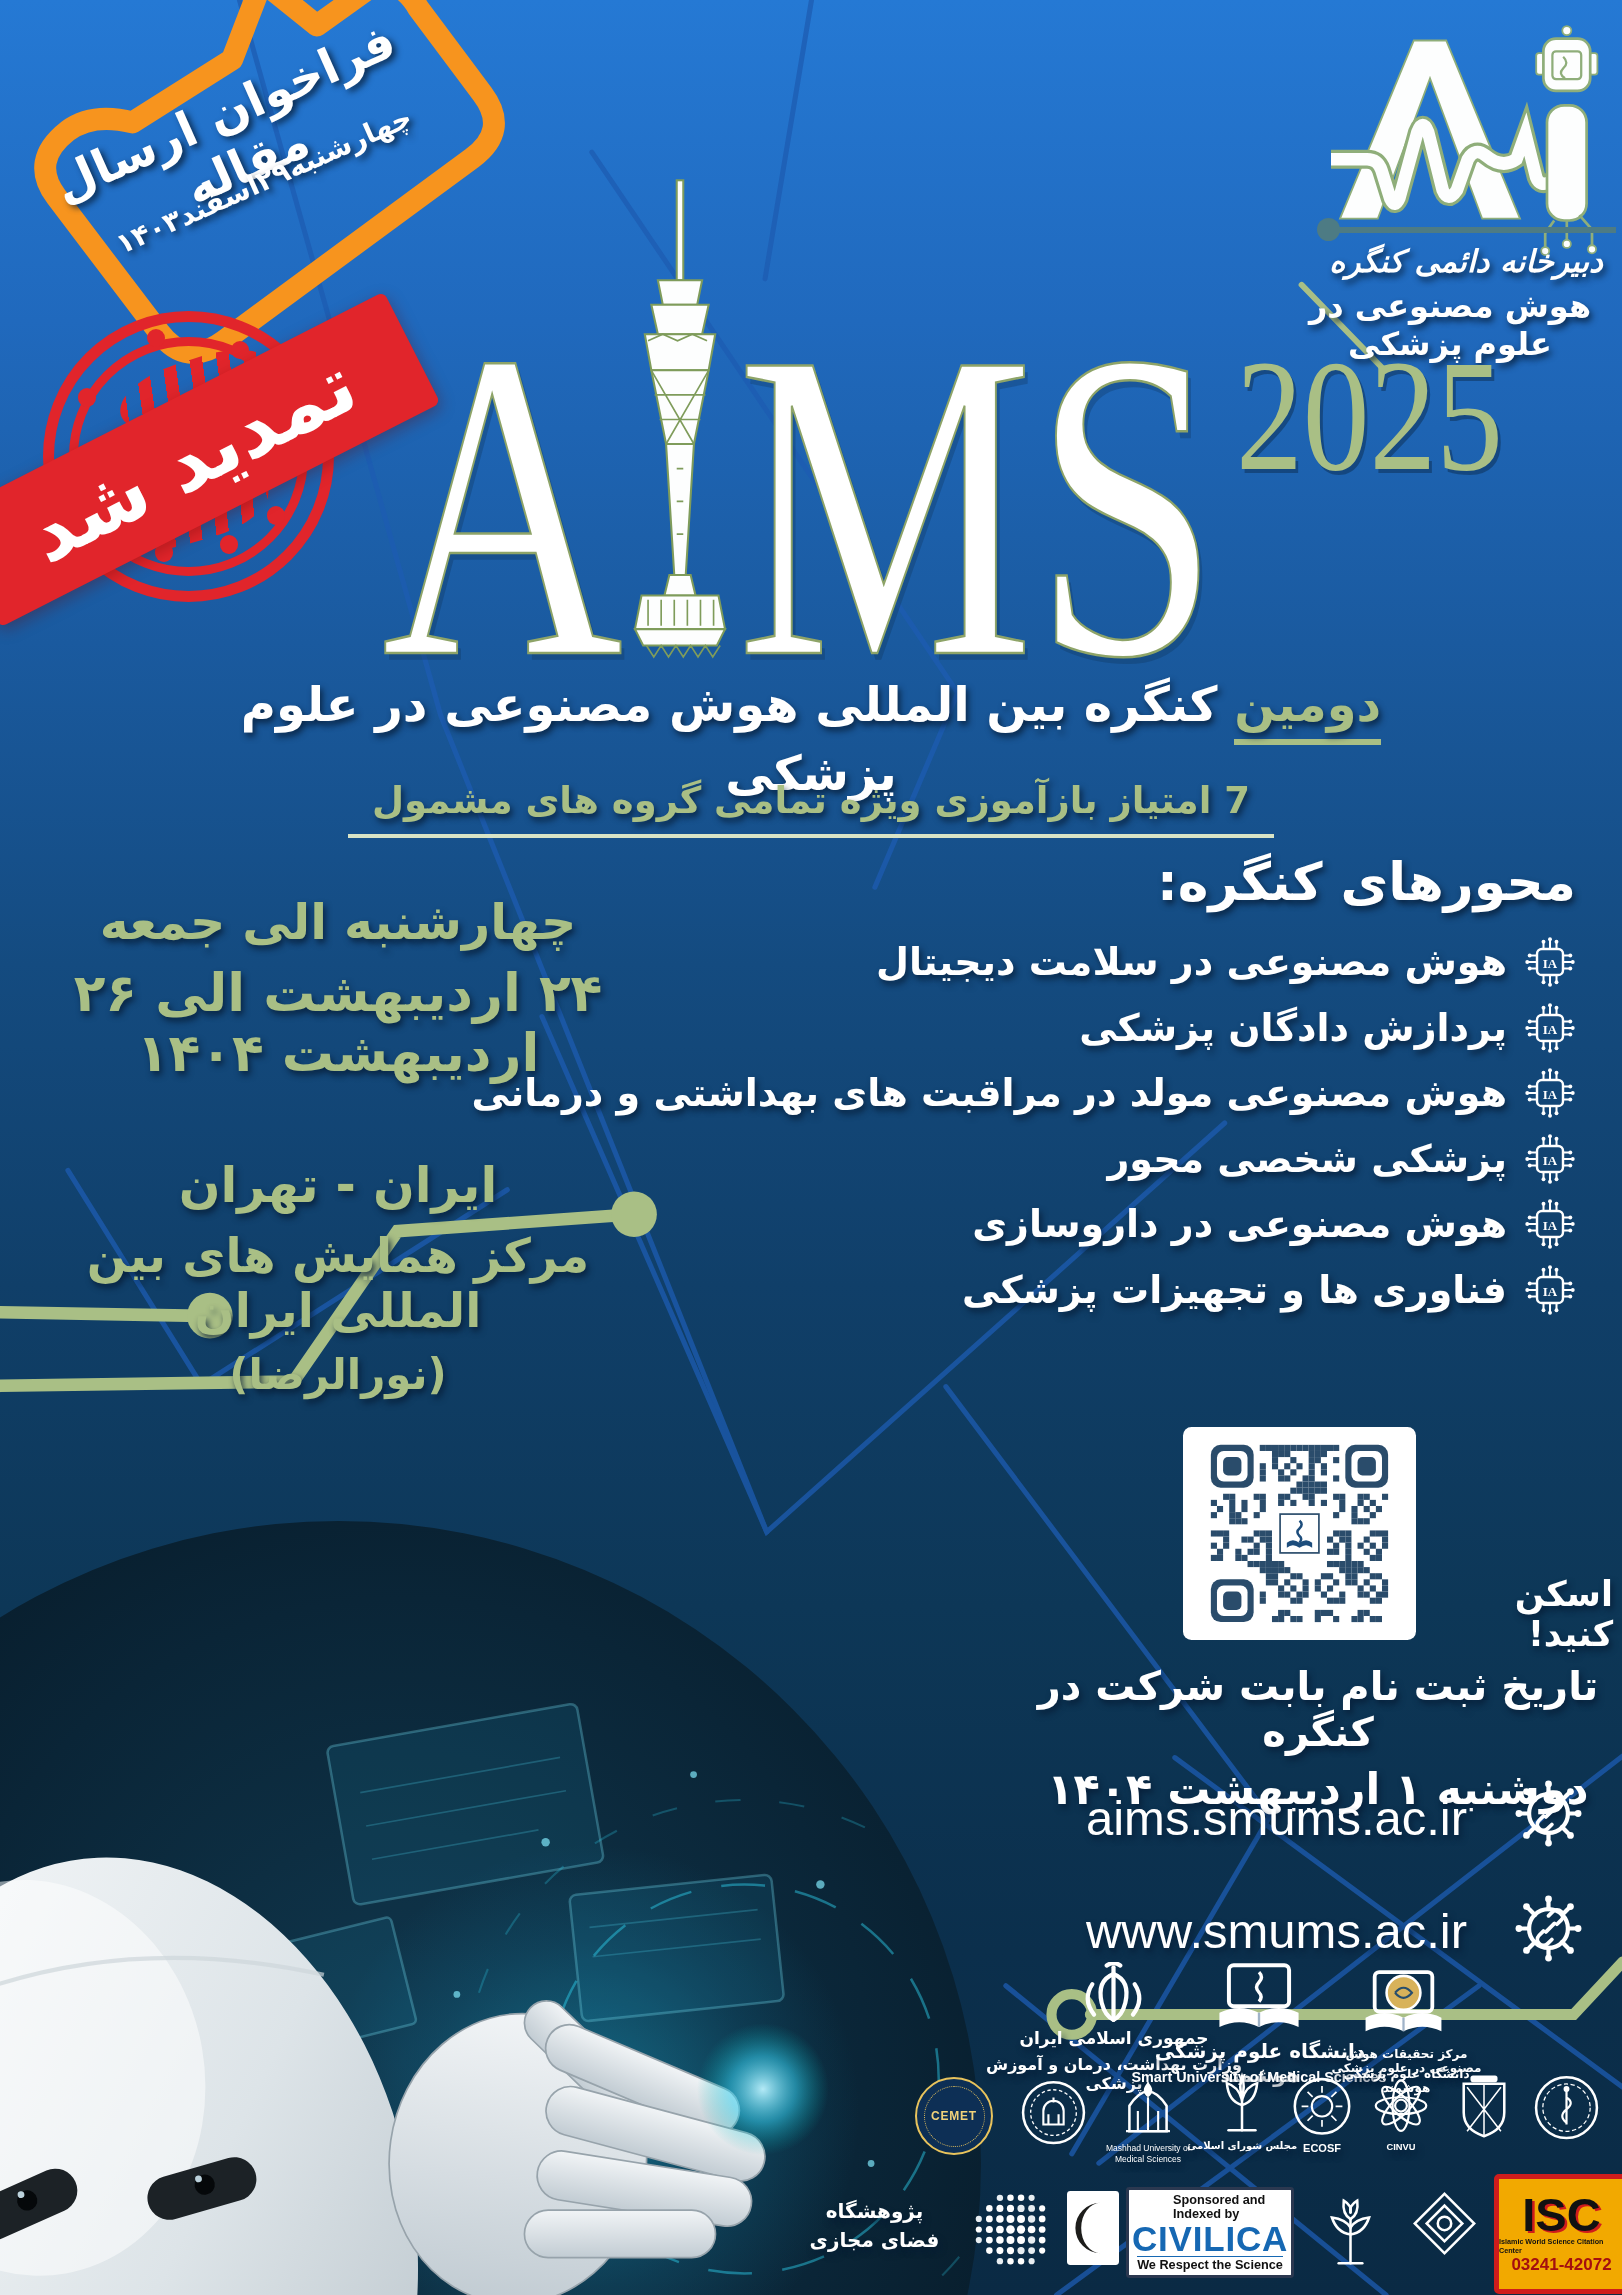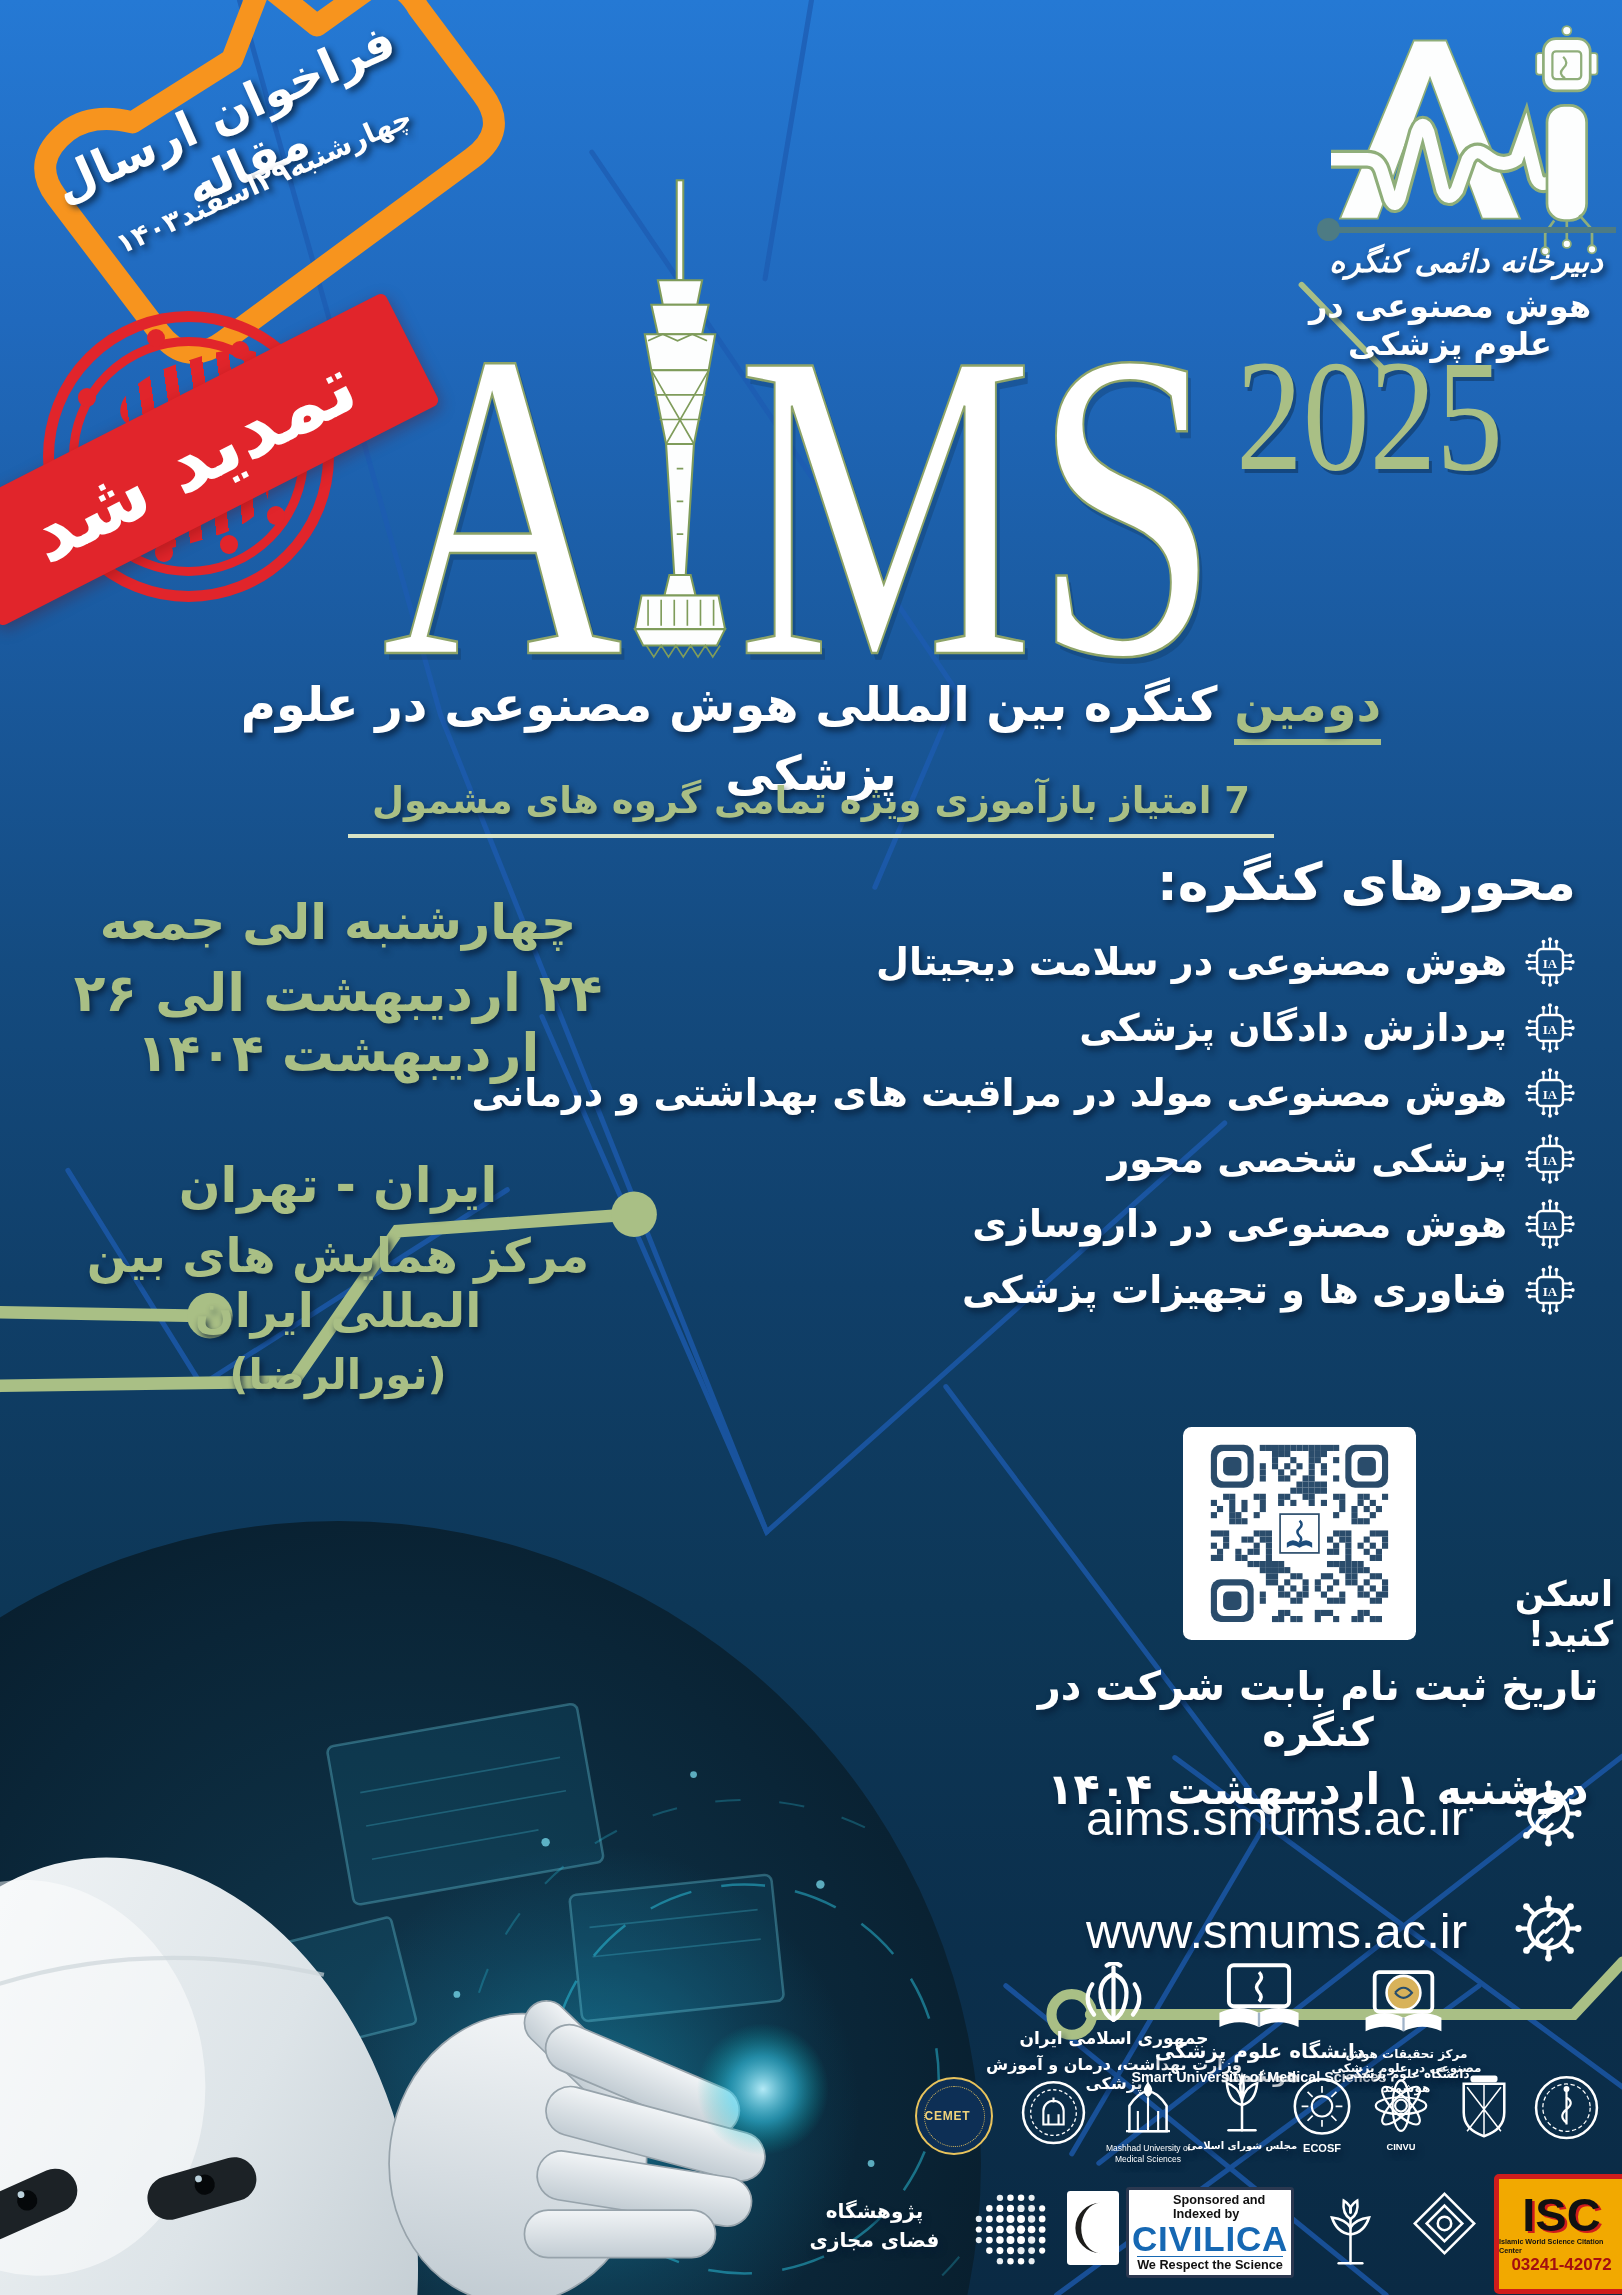--- a/index.html
+++ b/index.html
@@ -77,21 +77,21 @@
   .robot{left:-304px;top:1521px;width:1285px;height:1285px;border-radius:50%;overflow:hidden;
     background:radial-gradient(circle at 55% 42%,#10374d 0%,#0a2537 45%,#071a28 72%,#050f19 100%);}
   .robot .glow1{position:absolute;left:625px;top:321px;width:541px;height:541px;border-radius:50%;
     background:radial-gradient(circle,rgba(32,190,228,.42) 0%,rgba(24,140,180,.18) 45%,rgba(0,0,0,0) 70%);}
 
   
   .cap-fa{color:#fff;font-weight:700;text-align:center;direction:rtl;}
   .cap-en{color:#fff;font-family:"Liberation Sans",sans-serif;text-align:center;}
   .cemet{left:915px;top:2077px;width:74px;height:74px;border-radius:50%;background:#0d2f55;border:2.5px solid #e8c35c;
     display:flex;align-items:center;justify-content:center;flex-direction:column;}
-  .cemet .ring{width:59px;height:59px;border-radius:50%;border:1.7px dotted #e8c35c;display:flex;align-items:center;}
+  .cemet .ring{width:59px;height:59px;border-radius:50%;border:1.7px dotted #e8c35c;display:flex;align-items:center;justify-content:center;}
   .cemet span{color:#f0d27a;font-size:12px;font-weight:700;font-family:"Liberation Sans",sans-serif;letter-spacing:0.8px;}
   .civilica{left:1126px;top:2187px;width:162px;height:85px;background:#fff;border:3.4px solid #2b3850;border-radius:3.4px;
     display:flex;flex-direction:column;align-items:center;justify-content:center;}
   .civilica .c1{font-family:"Liberation Sans",sans-serif;font-size:12.7px;font-weight:700;color:#111;padding-left:44px;}
   .civilica .c2{font-family:"Liberation Sans",sans-serif;font-size:35px;font-weight:700;color:#1668b3;line-height:1;letter-spacing:0.8px;}
   .civilica .c3{font-family:"Liberation Sans",sans-serif;font-size:12.7px;font-weight:700;color:#111;border-top:1.7px solid #1668b3;padding-top:1.7px;}
   .isc{left:1494px;top:2174px;width:125px;height:110px;background:#f2a900;border:5px solid #cf1c1c;border-radius:5px;
     display:flex;flex-direction:column;align-items:center;justify-content:center;}
   .isc .n{font-family:"Liberation Sans",sans-serif;font-size:47px;font-weight:700;color:#111;line-height:.95;text-shadow:2.5px 1.7px 0 #cf1c1c;}
   .isc .cap{font-family:"Liberation Sans",sans-serif;font-size:7.2px;font-weight:700;color:#111;}

